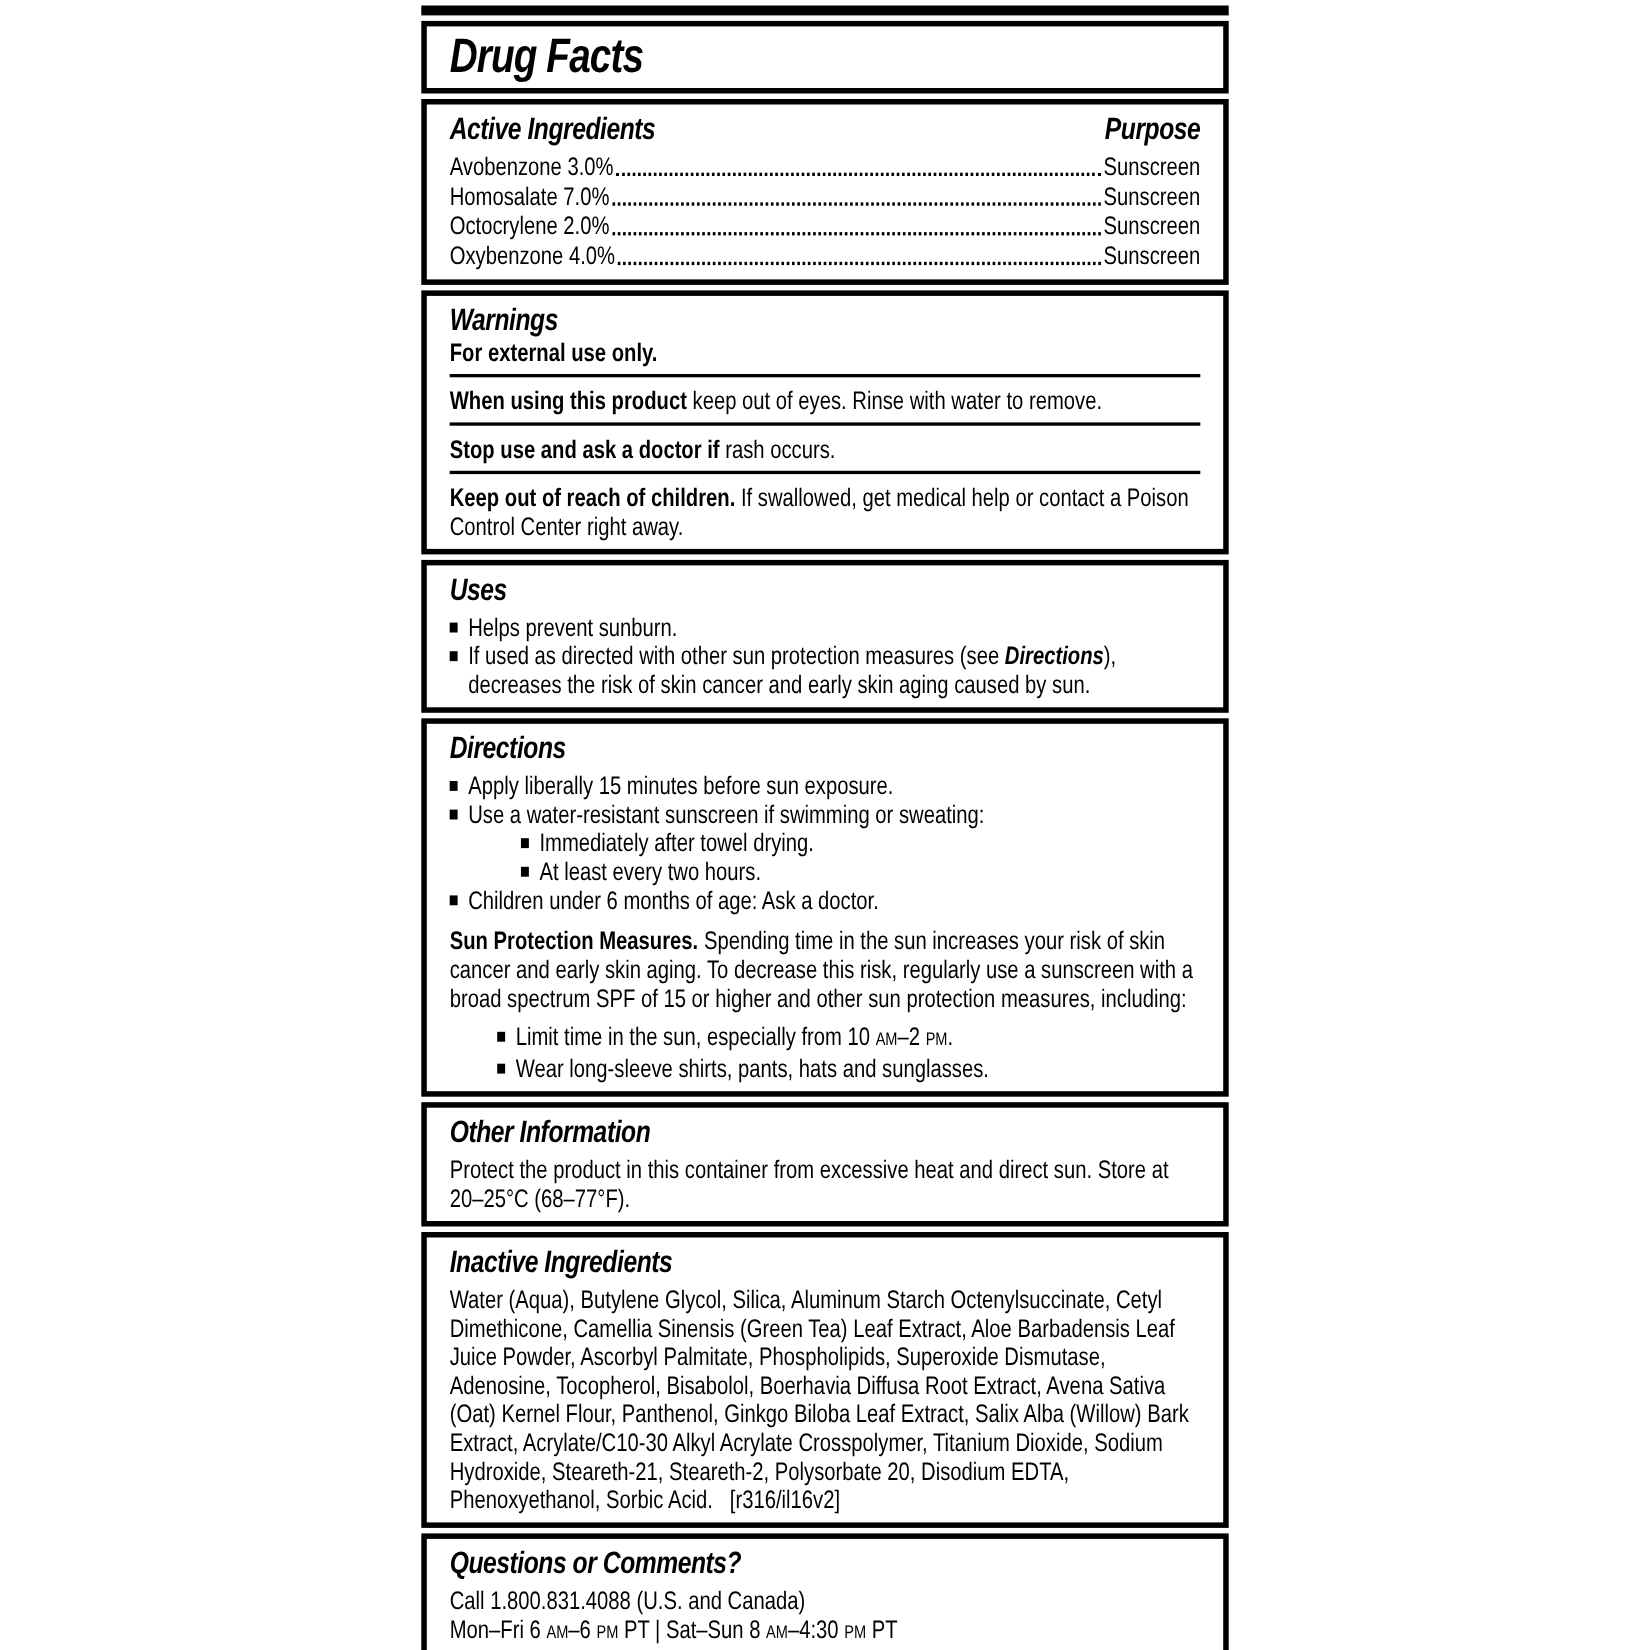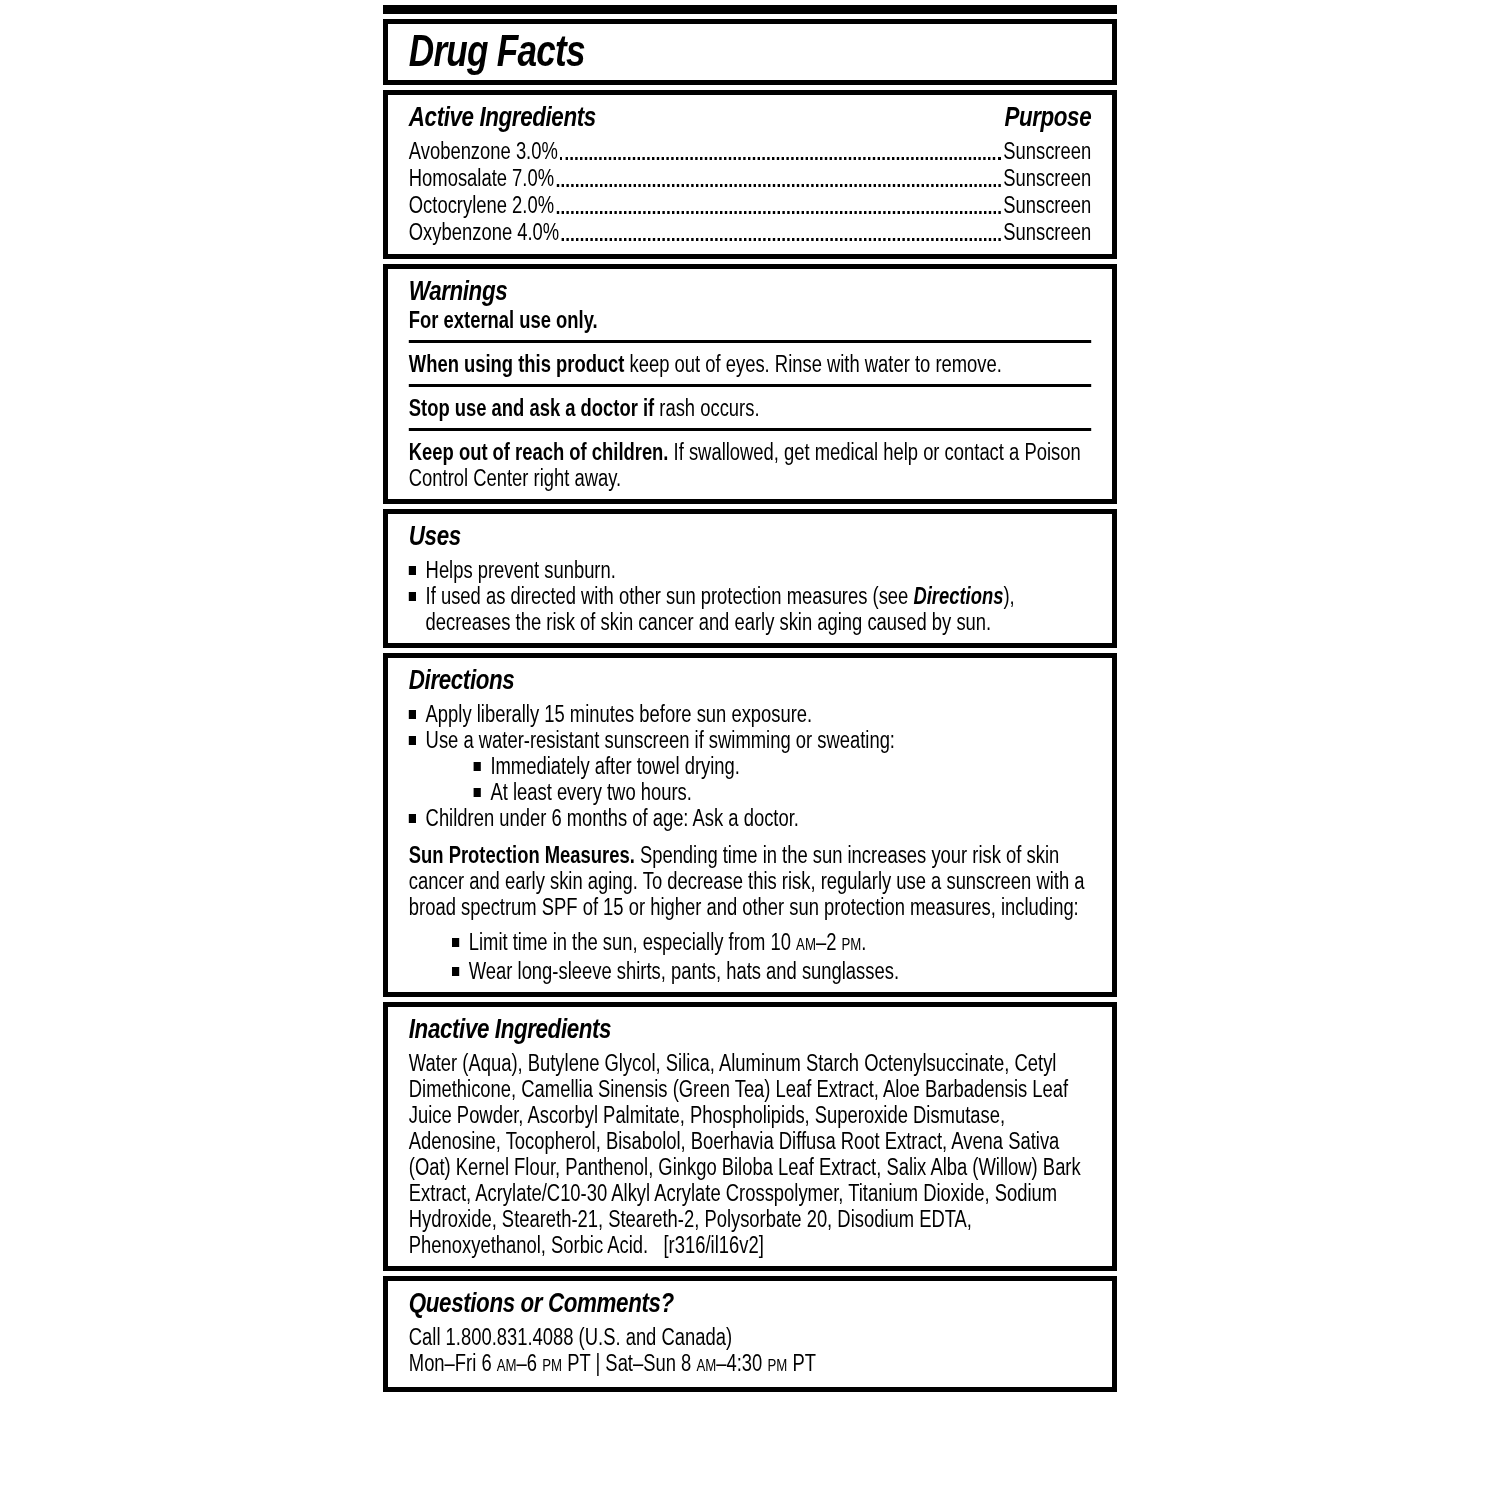--- a/index.html
+++ b/index.html
@@ -179,20 +179,26 @@
           <span class="dot"></span>
           <span class="li-t"><span>Limit time in the sun, especially from 10 </span><span class="sc">AM</span><span>–2 </span><span class="sc">PM</span><span>.</span></span>
         </div>
         <div class="li spm-indent">
           <span class="dot"></span>
           <span class="li-t"><span>Wear long-sleeve shirts, pants, hats and sunglasses.</span></span>
         </div>
       </div>
     </section>
 
+    <section class="sec">
+      <div class="sq">
+        <h2 class="h">Other Information</h2>
+        <p class="para">Protect the product in this container from excessive heat and direct sun. Store at 20–25°C (68–77°F).</p>
+      </div>
+    </section>
 
     <section class="sec">
       <div class="sq">
         <h2 class="h">Inactive Ingredients</h2>
         <p class="para"><span>Water (Aqua), Butylene Glycol, Silica, Aluminum Starch Octenylsuccinate, Cetyl Dimethicone, Camellia Sinensis (Green Tea) Leaf Extract, Aloe Barbadensis Leaf Juice Powder, Ascorbyl Palmitate, Phospholipids, Superoxide Dismutase, Adenosine, Tocopherol, Bisabolol, Boerhavia Diffusa Root Extract, Avena Sativa (Oat) Kernel Flour, Panthenol, Ginkgo Biloba Leaf Extract, Salix Alba (Willow) Bark Extract, Acrylate/C10-30 Alkyl Acrylate Crosspolymer, Titanium Dioxide, Sodium Hydroxide, Steareth-21, Steareth-2, Polysorbate 20, Disodium EDTA, Phenoxyethanol, Sorbic Acid.</span><span>&nbsp;&nbsp;&nbsp;[r316/il16v2]</span></p>
       </div>
     </section>
 
     <section class="sec">
       <div class="sq">

